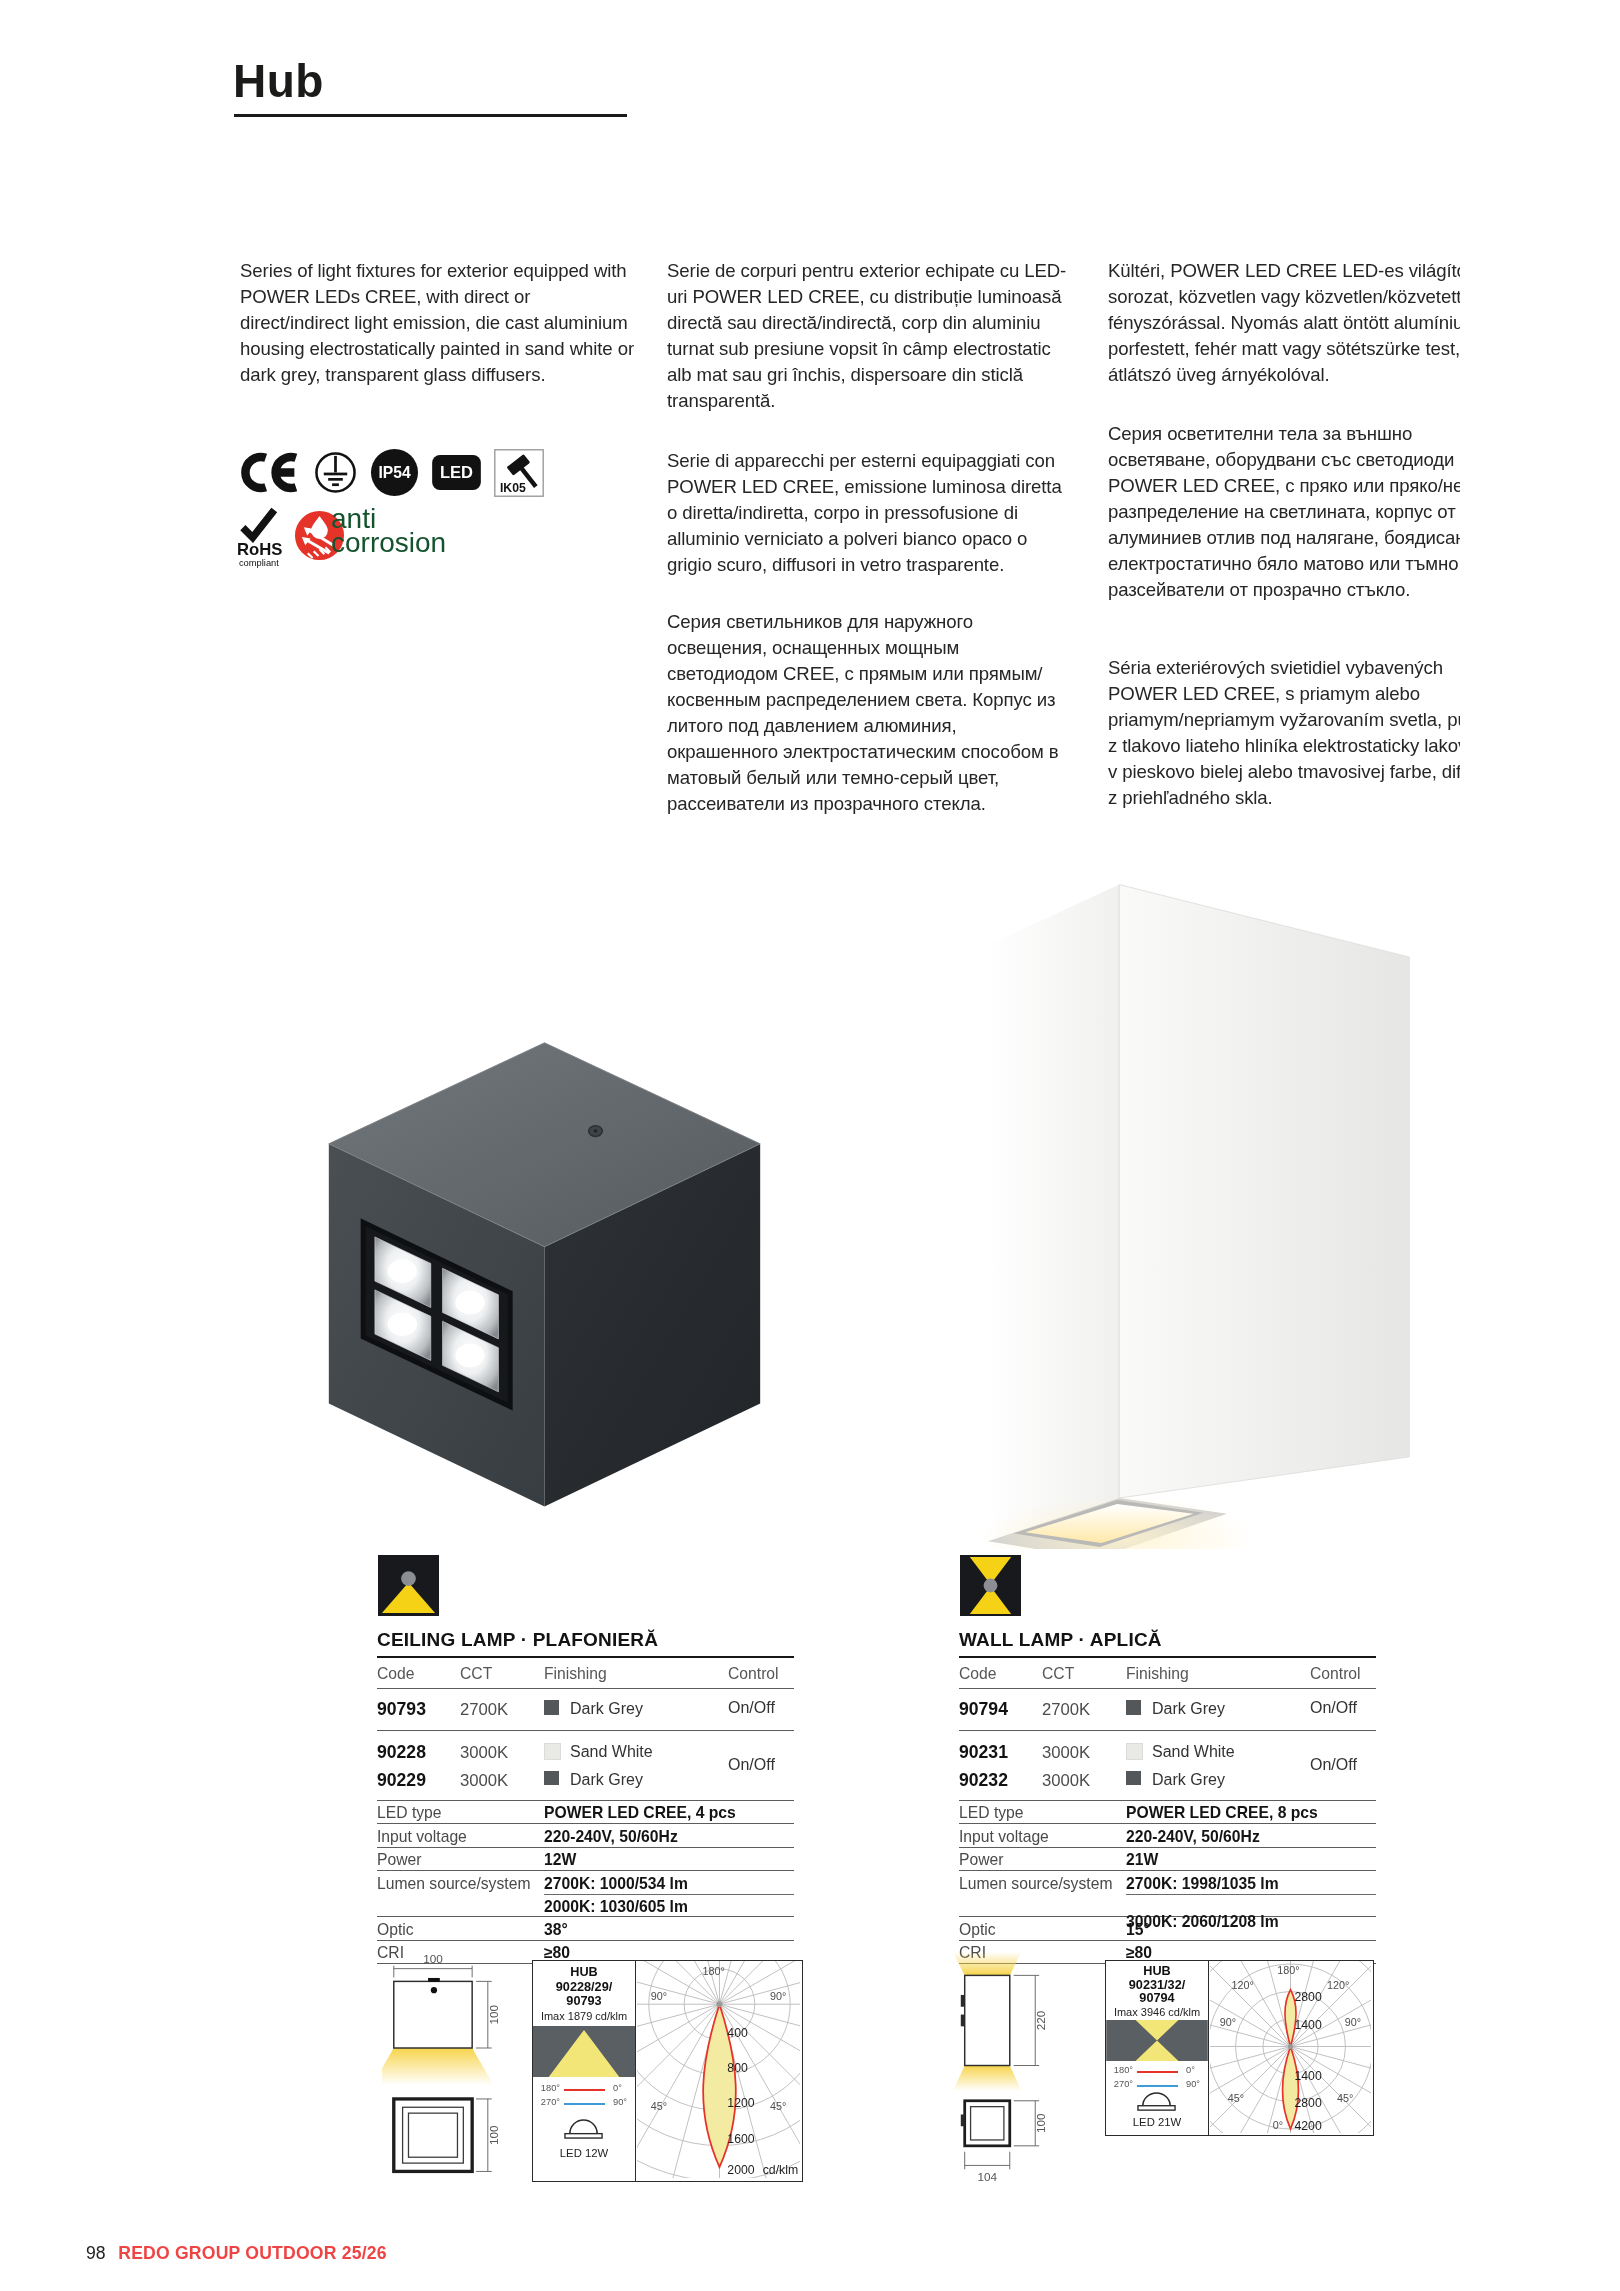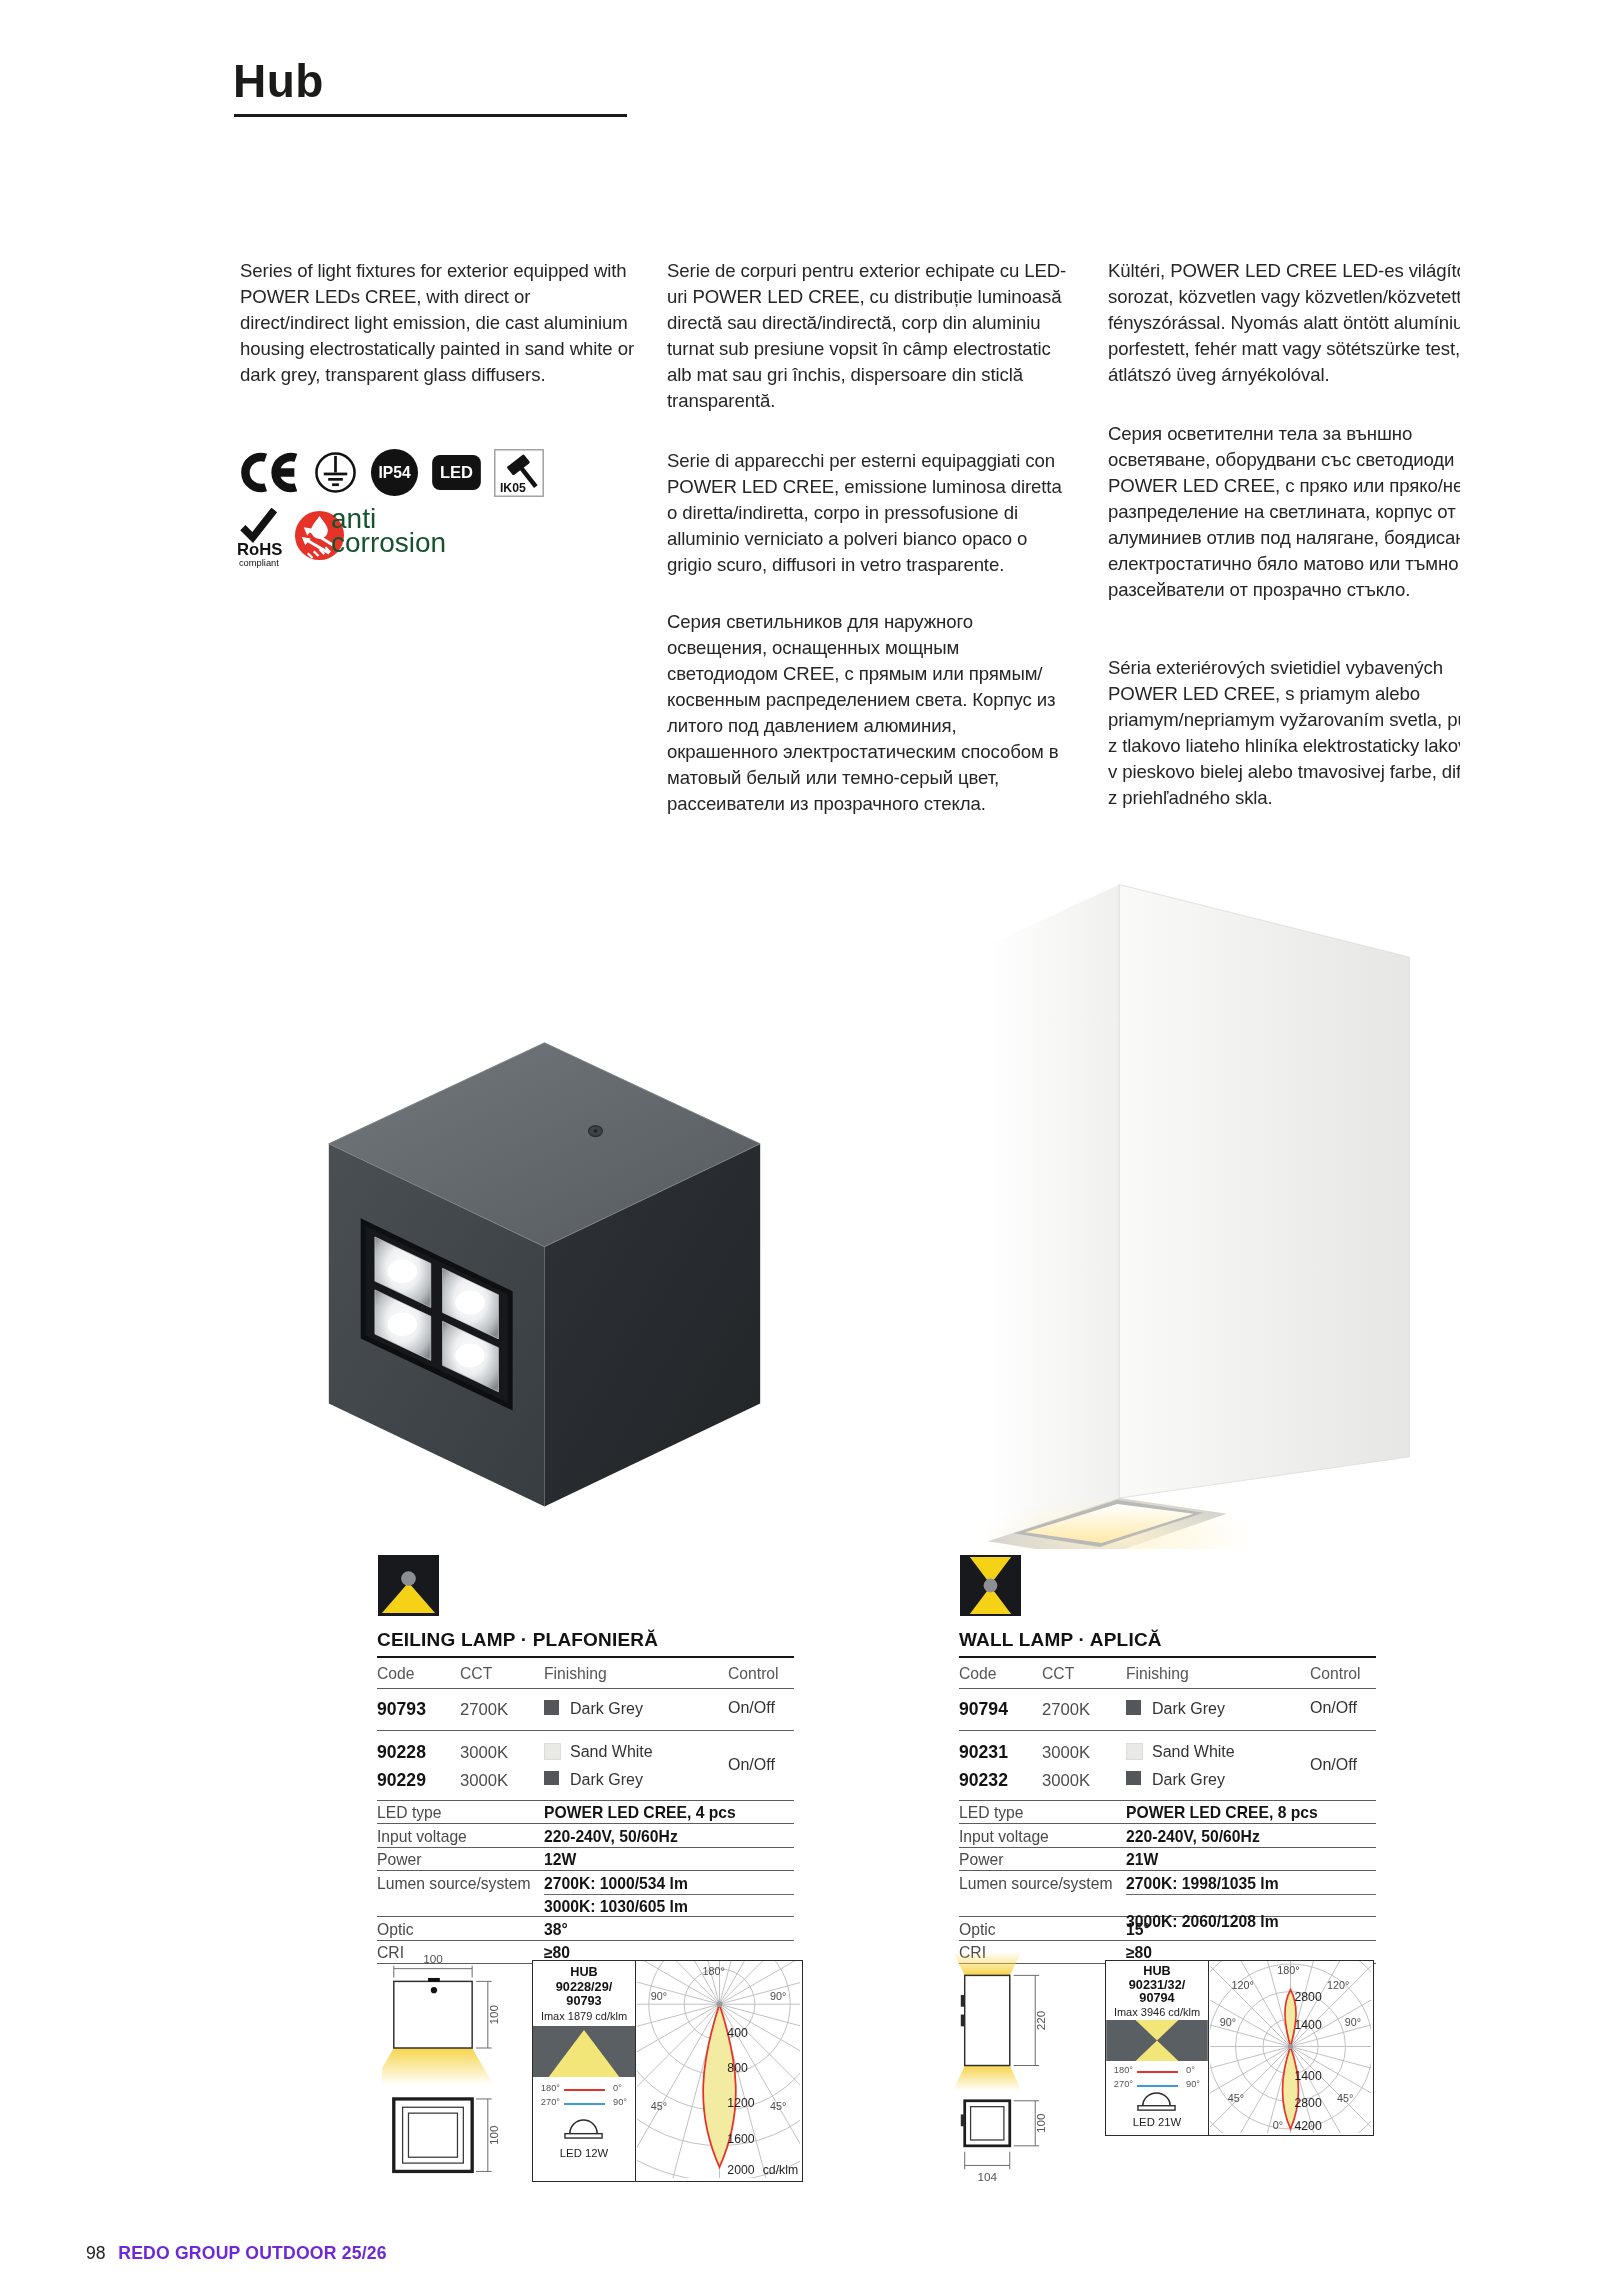--- a/index.html
+++ b/index.html
@@ -35,21 +35,21 @@
   .legline.blue{border-top-color:#3f9bd8}
   svg .gridc{stroke:#c0c0c0;stroke-width:1;fill:none}
   svg text{font-family:"Liberation Sans",sans-serif}
   .ringlab{font-size:12.5px;fill:#1e1e1e}
   .anglab{font-size:11px;fill:#4d4d4d}
   .dimlab{font-size:12px;fill:#555}
   .dimline{stroke:#6b6b6b;stroke-width:1}
   .draw{stroke:#2e2e2e;fill:#fff}
   .footer{font-size:17.6px}
   .footer .num{color:#222}
-  .footer .brand{color:#6d28d9;font-weight:bold;margin-left:7.8px;letter-spacing:0.2px}
+  .footer .brand{color:#ef4444;font-weight:bold;margin-left:7.8px;letter-spacing:0.2px}
 </style>
 </head>
 <body>
 
 <div class="page">
 
   <div class="abs h1" style="left:233px;top:54px">Hub</div>
   <div class="abs title-rule" style="left:234px;top:114px;width:393px"></div>
 
   <p class="abs intro" style="left:240px;top:258px;margin:0">Series of light fixtures for exterior equipped with POWER LEDs CREE, with direct or direct/indirect light emission, die cast aluminium housing electrostatically painted in sand white or dark grey, transparent glass diffusers.</p>
@@ -226,21 +226,21 @@
       <span class="cell val" style="left:167px;top:3.9px">220-240V, 50/60Hz</span>
     </div>
     <div class="row" style="height:22.5px">
       <span class="cell lab" style="left:0;top:3.9px">Power</span>
       <span class="cell val" style="left:167px;top:3.9px">12W</span>
     </div>
     <div class="row" style="height:45px">
       <span class="cell lab" style="left:0;top:3.9px">Lumen source/system</span>
       <span class="cell val" style="left:167px;top:3.9px">2700K: 1000/534 lm</span>
       <span class="abs" style="left:167px;right:0;top:22.5px;border-top:1px solid #6a6a6a"></span>
-      <span class="cell val" style="left:167px;top:26.5px">3000K: 1030/605 lm</span>
+      <span class="cell val" style="left:167px;top:26.5px">2000K: 1030/605 lm</span>
     </div>
     <div class="row" style="height:22.5px">
       <span class="cell lab" style="left:0;top:3.9px">Optic</span>
       <span class="cell val" style="left:167px;top:3.9px">38°</span>
     </div>
     <div class="row" style="height:22.5px">
       <span class="cell lab" style="left:0;top:3.9px">CRI</span>
       <span class="cell val" style="left:167px;top:3.9px">≥80</span>
     </div>
   </div>

